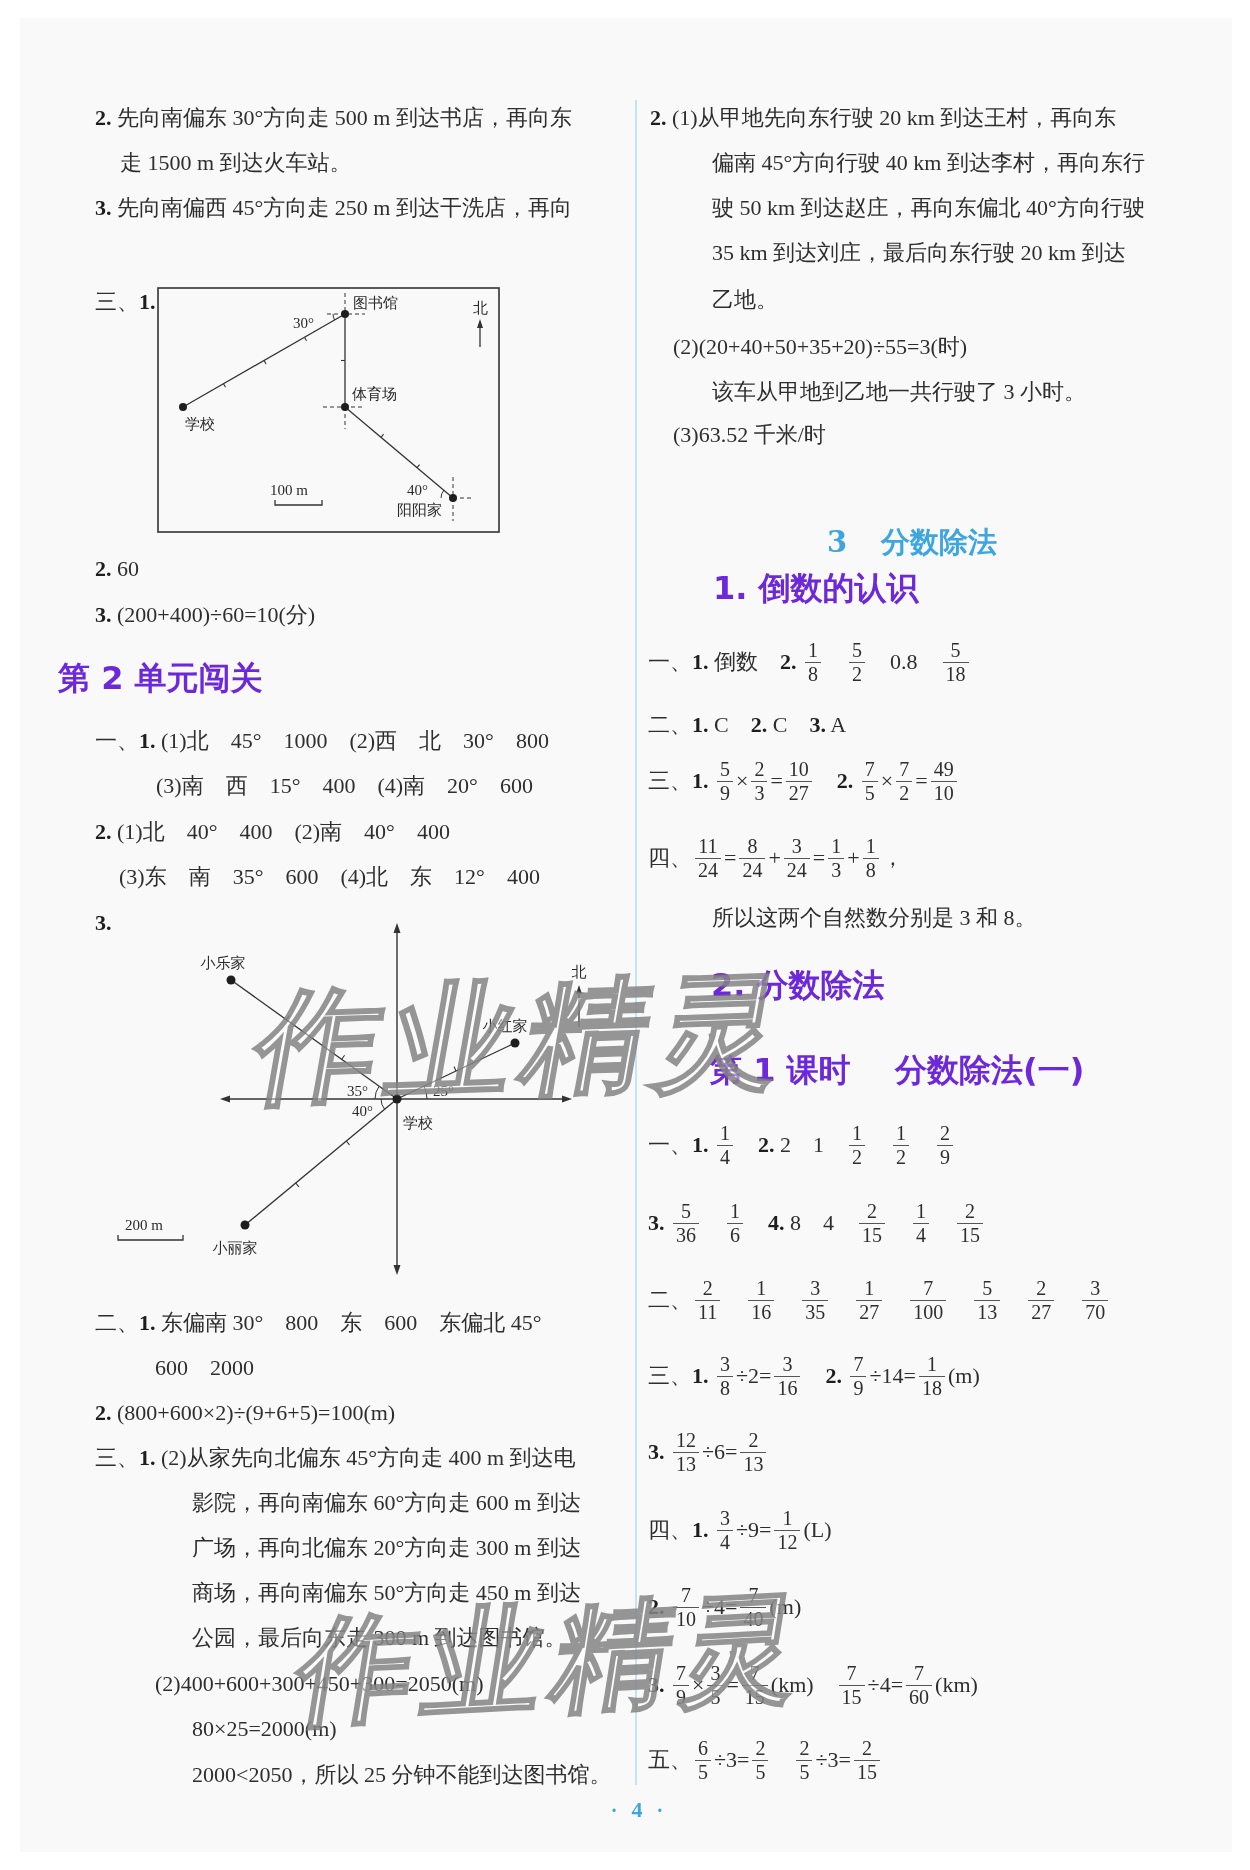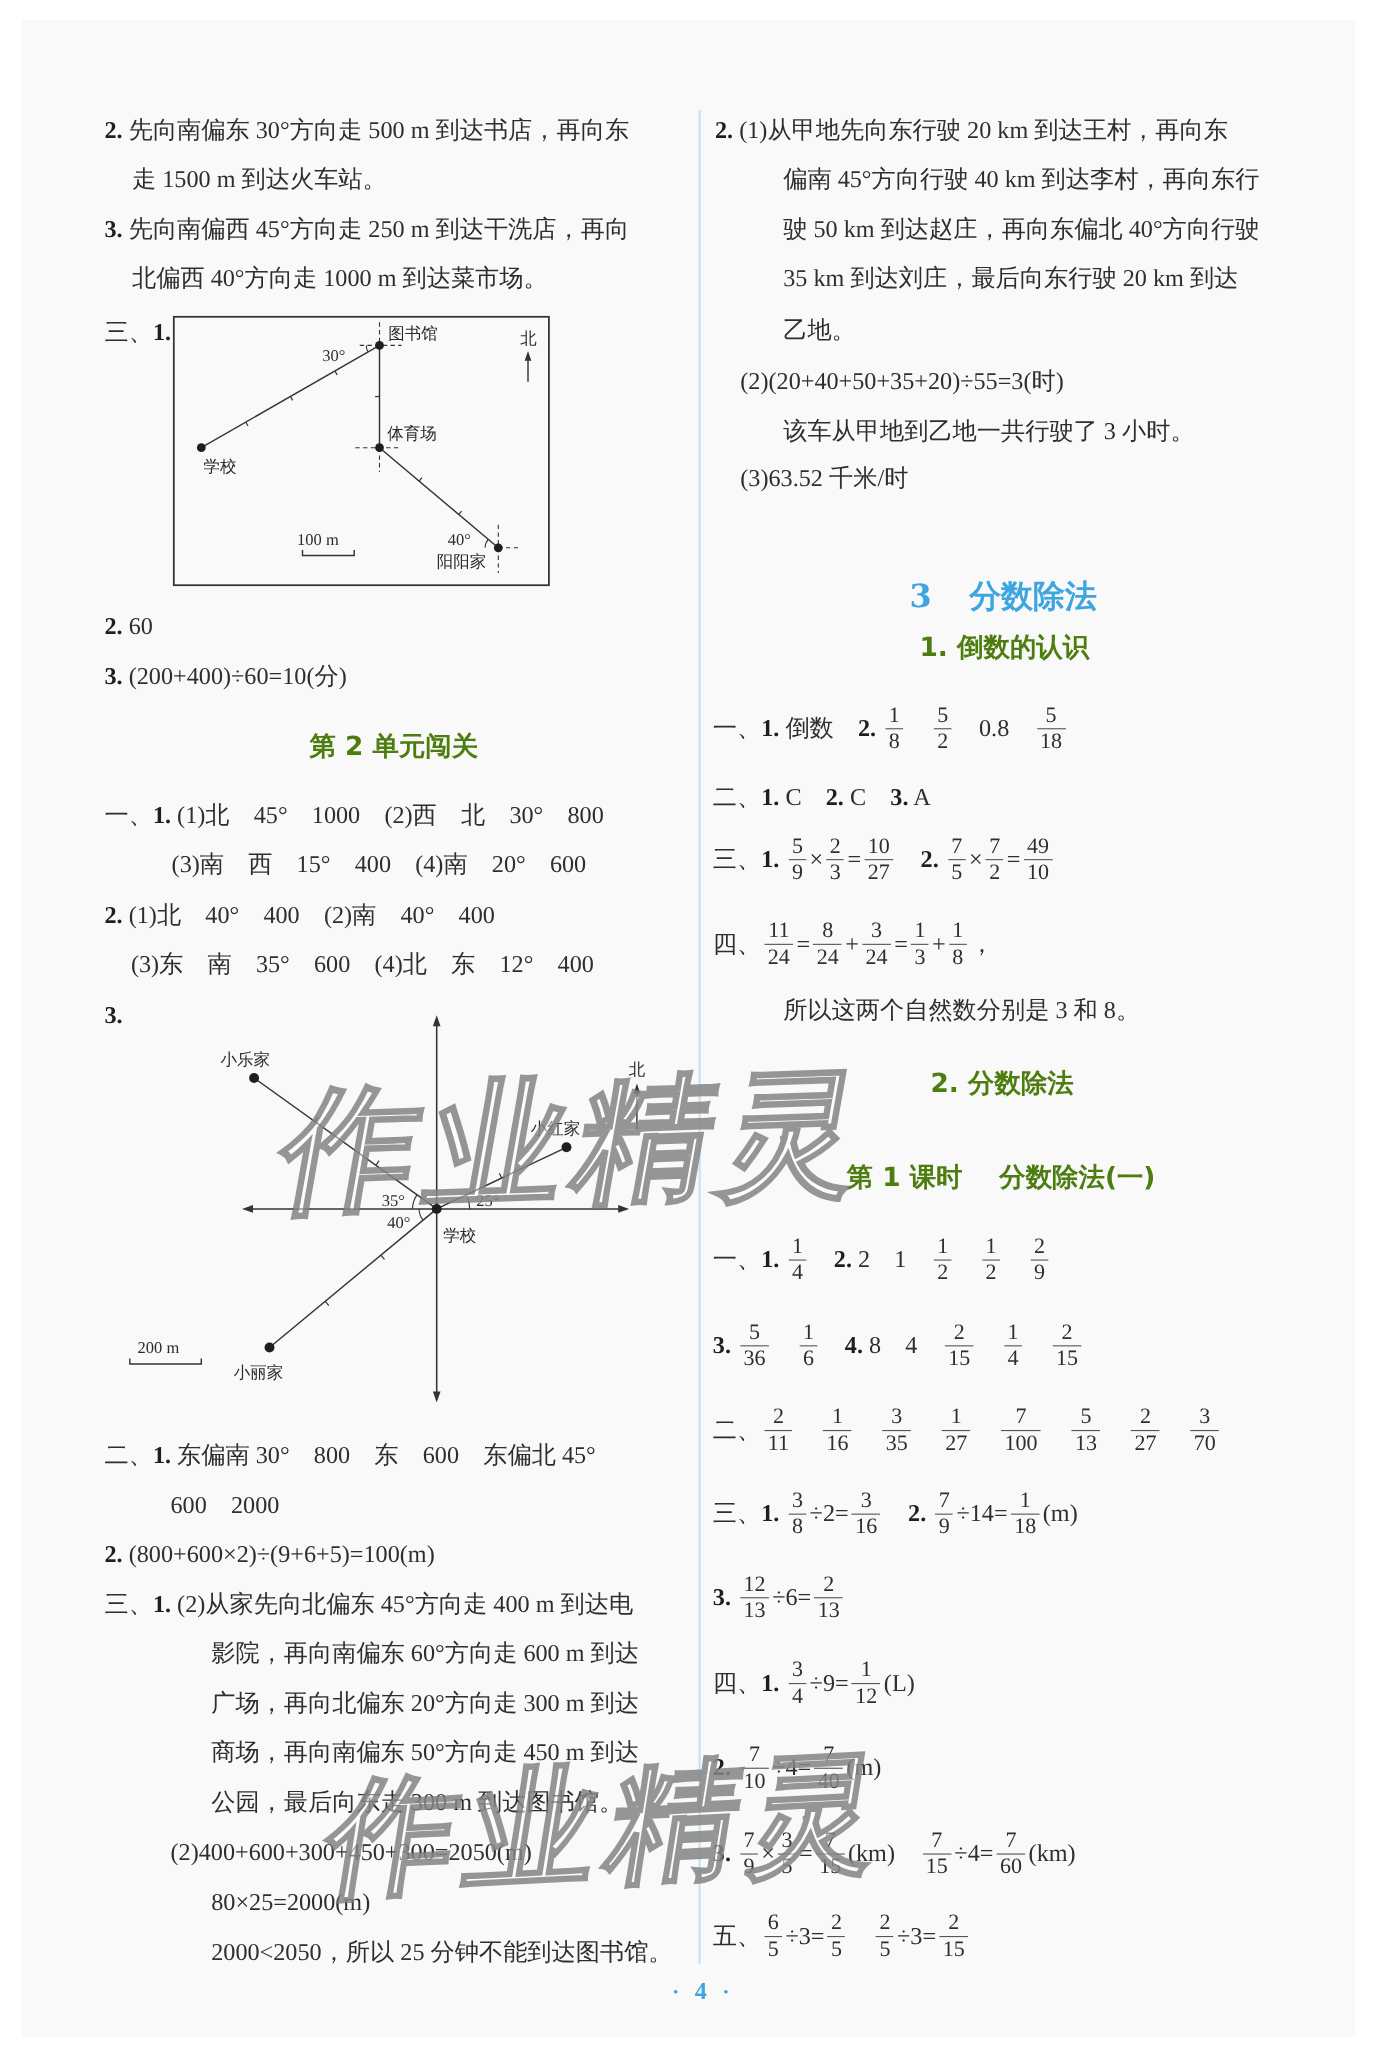--- a/index.html
+++ b/index.html
@@ -6,42 +6,41 @@
 #page{--accent:#3da5df;position:relative;width:1250px;height:1870px;overflow:hidden;background:#ffffff;font-family:"Liberation Serif","DejaVu Serif",serif;color:#2e2e2e;}
 .sheet{position:absolute;left:20px;top:18px;width:1212px;height:1834px;background:#f9f9f9;}
 .divider{position:absolute;left:635px;top:100px;width:2px;height:1685px;background:#c6e3f3;}
 .ln{position:absolute;height:30px;line-height:30px;font-size:22px;white-space:pre;}
 .nb{font-weight:bold;color:#1e1e1e;}
 .fr{position:absolute;height:54px;display:flex;align-items:center;font-size:22px;white-space:pre;}
 .fr .b{font-weight:bold;color:#1e1e1e;}
 .frac{display:inline-flex;flex-direction:column;align-items:stretch;font-size:20px;line-height:21px;margin:0 3px;}
 .frac .n{text-align:center;border-bottom:1.4px solid #555;padding:0 3px 1px;}
 .frac .d{text-align:center;padding:1px 3px 0;}
-.ttl{position:absolute;text-align:center;white-space:pre;font-family:"DejaVu Sans","Liberation Sans",sans-serif;font-weight:bold;font-size:24px;height:34px;line-height:34px;color:#4d7c0f;}
+.ttl{position:absolute;white-space:pre;font-family:"DejaVu Sans","Liberation Sans",sans-serif;font-weight:bold;font-size:32px;height:34px;line-height:34px;color:#6d28d9;}
 .chap{position:absolute;text-align:center;white-space:pre;font-family:"DejaVu Serif","Liberation Serif",serif;font-weight:bold;font-size:29px;height:40px;line-height:40px;color:var(--accent);margin-top:40px;}
 .chap .gap{display:inline-block;width:34px;}
 .diag{position:absolute;overflow:visible;}
 .diag text{font-family:"Liberation Serif","DejaVu Serif",serif;font-size:15px;fill:#2a2a2a;}
 .pageno{position:absolute;left:577px;top:1795px;width:120px;height:30px;line-height:30px;text-align:center;font-size:22px;color:var(--accent);font-weight:bold;white-space:pre;}
 .pageno .dot{display:inline-block;margin:0 14px;font-size:20px;}
 .wm{position:absolute;font-family:"DejaVu Sans","Liberation Sans",sans-serif;font-weight:bold;line-height:1;white-space:nowrap;color:rgba(255,255,255,0.45);-webkit-text-stroke:2px rgba(115,115,115,0.75);letter-spacing:10px;transform-origin:left top;pointer-events:none;}
 .wm1{left:268px;top:985px;font-size:124px;transform:rotate(-2deg) skewX(-12deg);}
 .wm2{left:308px;top:1612px;font-size:118px;transform:rotate(-3deg) skewX(-12deg);}
 </style>
 </head>
 <body>
 
 <div id="page" style="--accent: #3da5df;">
   <div class="sheet"></div>
   <div class="divider"></div>
 
   <div class="ln" style="left:95px;top:103px"><span class="nb">2.</span> <span>先向南偏东 30°方向走 500 m 到达书店，再向东</span></div>
   <div class="ln" style="left:120px;top:148px"><span>走 1500 m 到达火车站。</span></div>
   <div class="ln" style="left:95px;top:193px"><span class="nb">3.</span> <span>先向南偏西 45°方向走 250 m 到达干洗店，再向</span></div>
-  <div class="ln" style="left:120px;top:238px"><span>北偏西 40°方向走 1000 m 到达菜市场。</span></div>
 
   <div class="ln" style="left:95px;top:287px"><span>三、</span><span class="nb">1.</span></div>
 
   <svg class="diag" style="left:157px;top:287px" width="343" height="246" viewBox="0 0 343 246">
     <rect x="1" y="1" width="341" height="244" fill="none" stroke="#333" stroke-width="1.6"></rect>
     <g stroke="#333" stroke-width="1.3">
       <line x1="26" y1="120" x2="188" y2="27"></line>
       <line x1="188" y1="27" x2="188" y2="120"></line>
       <line x1="188" y1="120" x2="296" y2="211"></line>
     </g>

